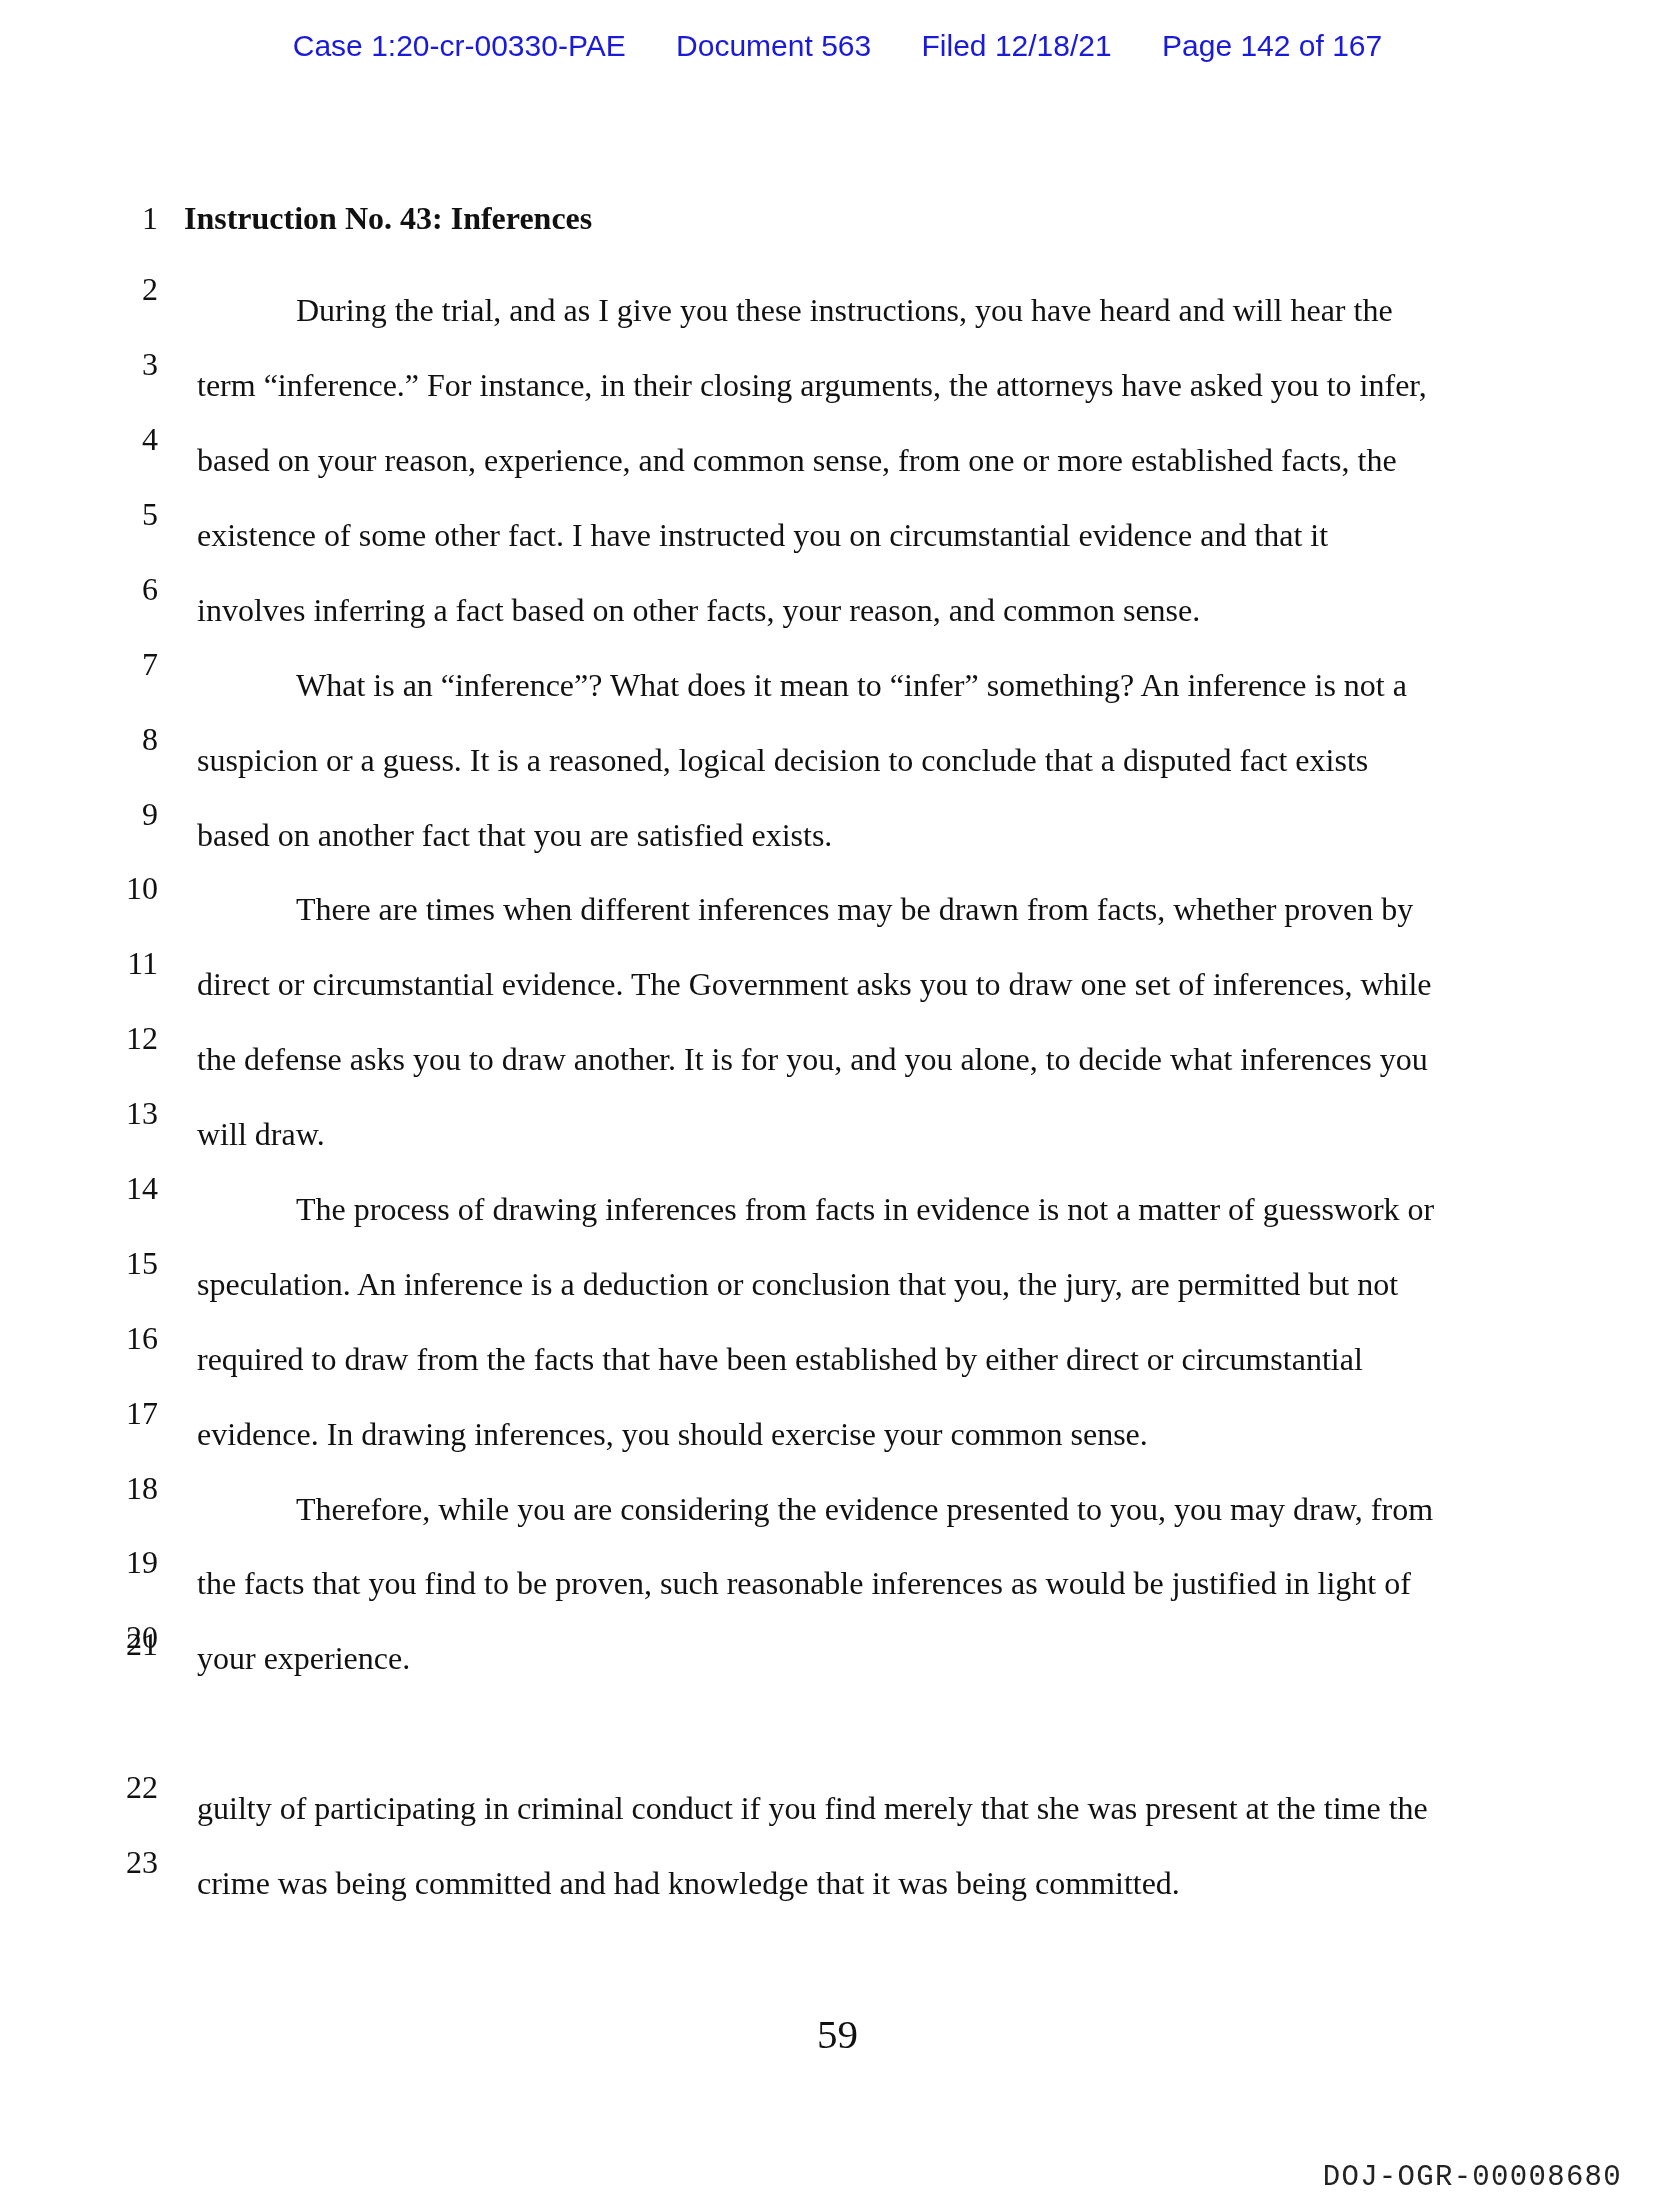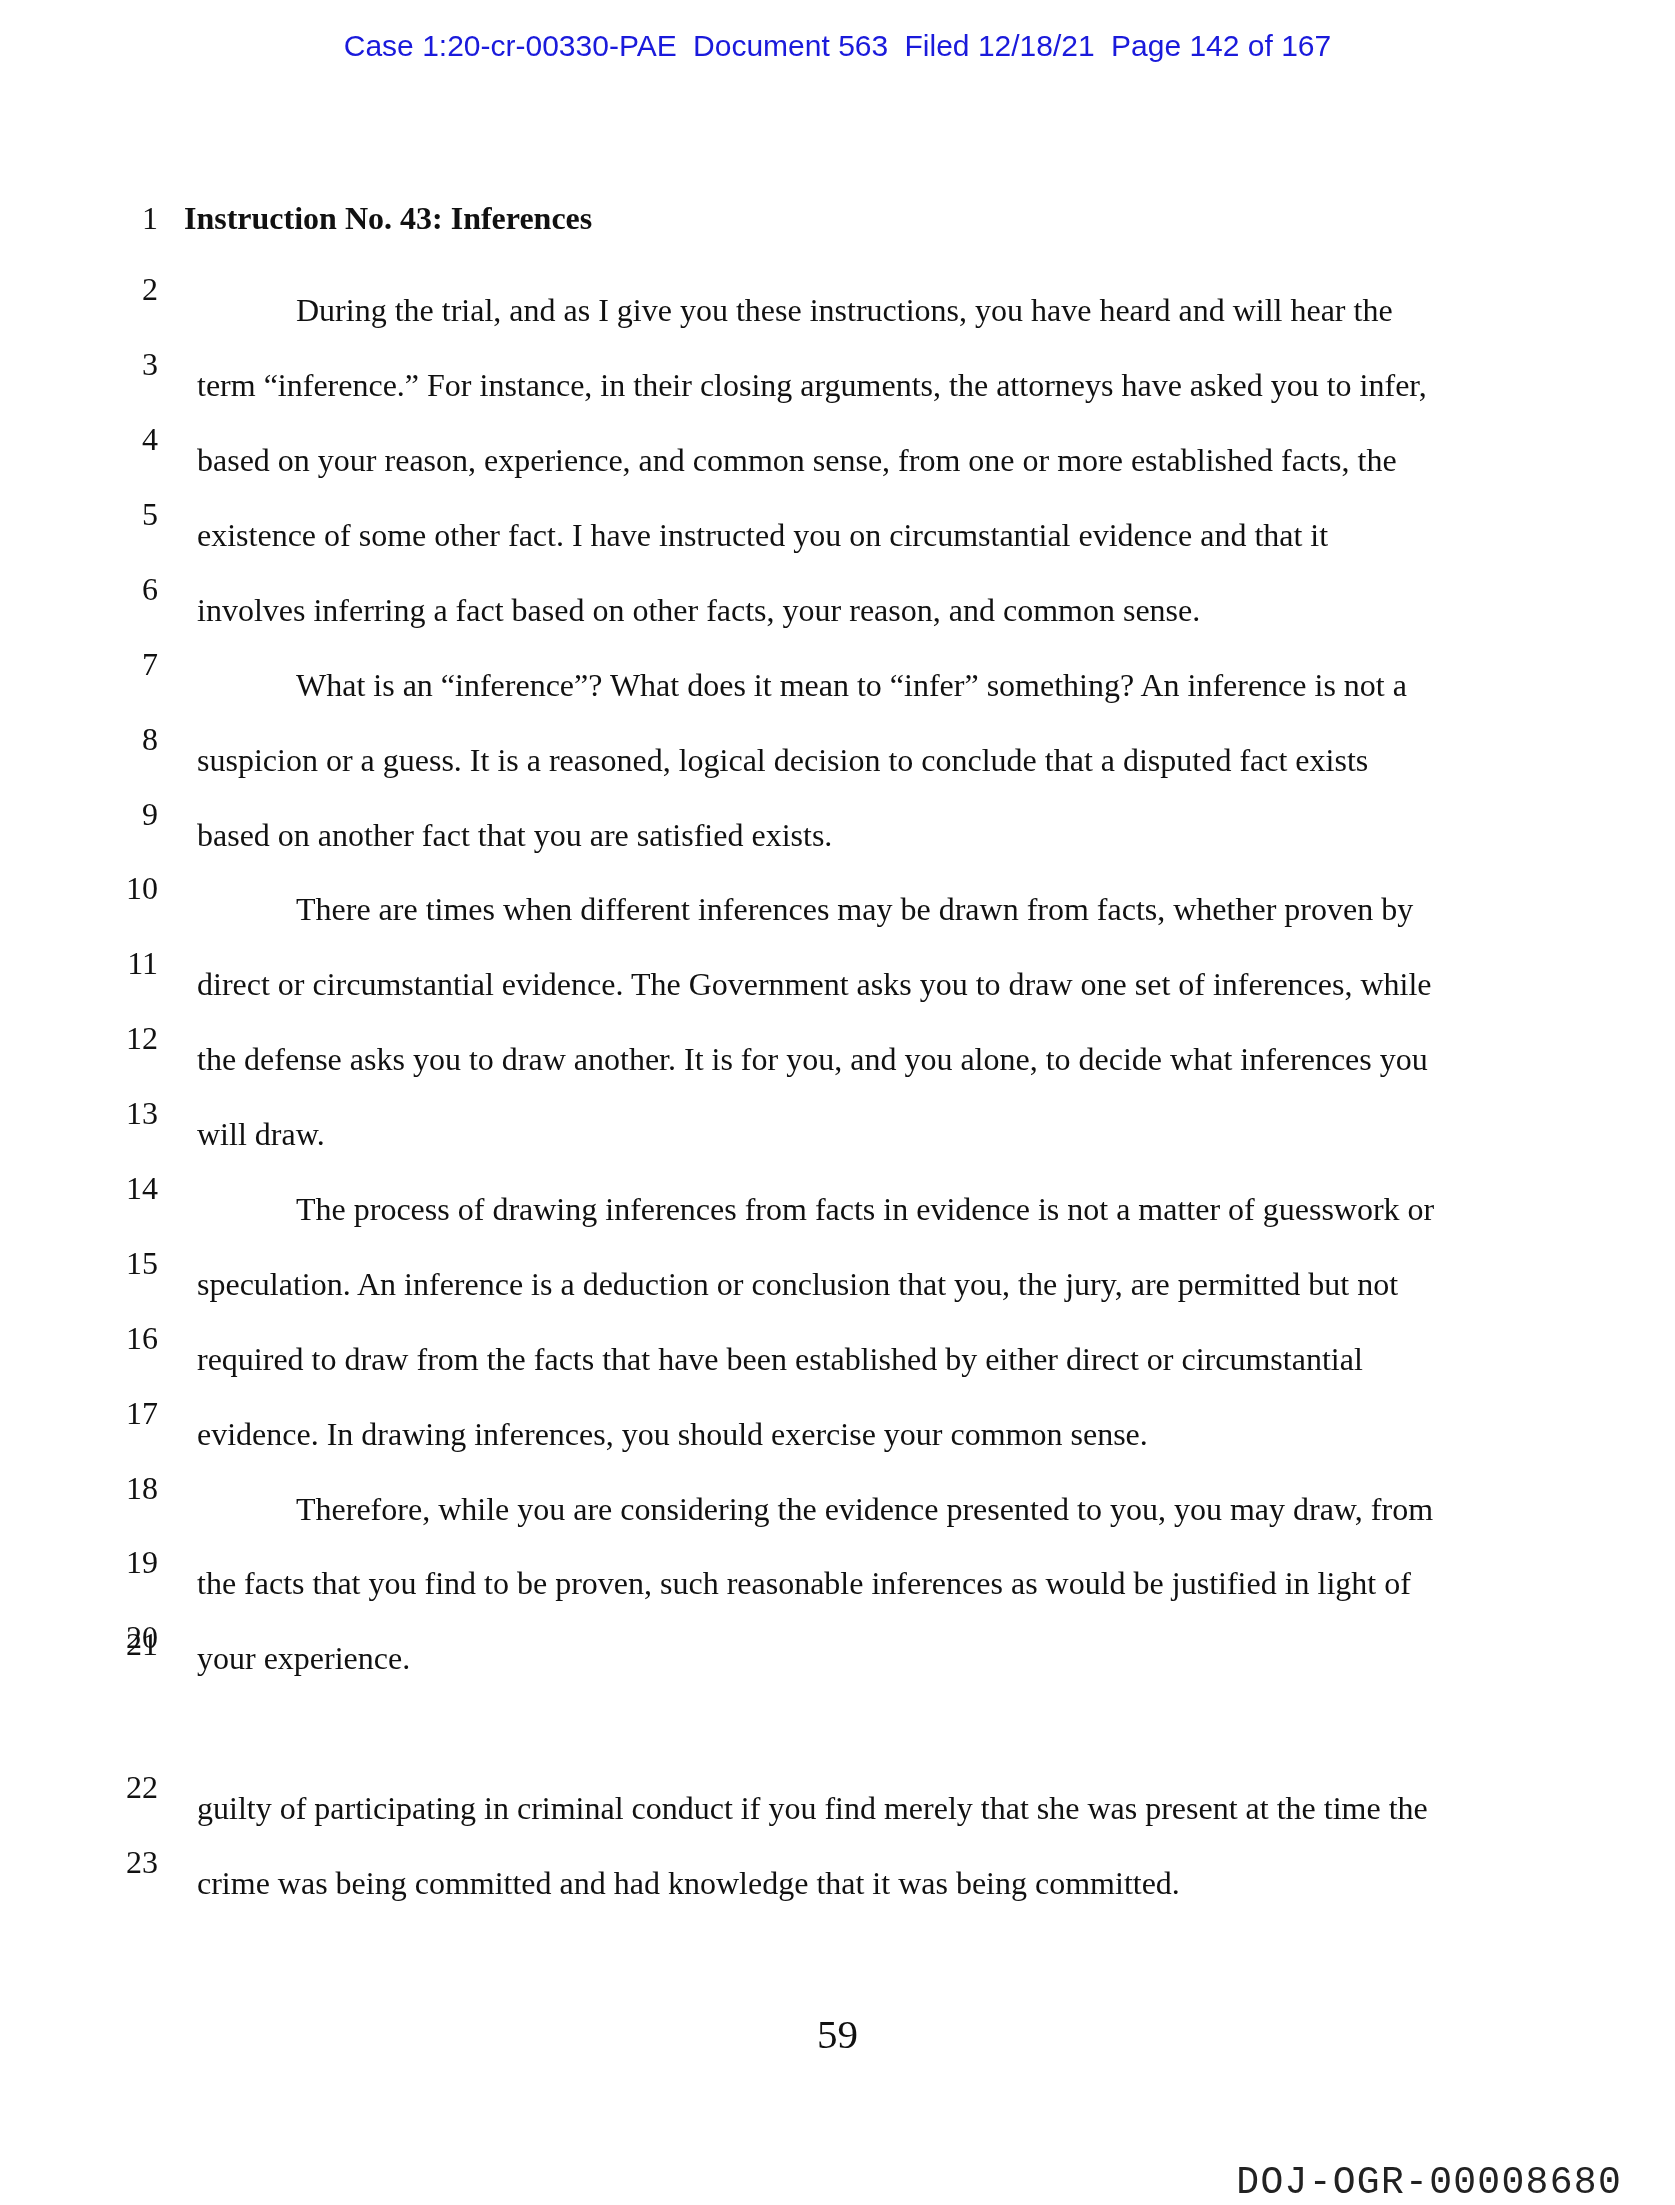--- a/index.html
+++ b/index.html
@@ -4,21 +4,21 @@
   <style>
     html, body { margin: 0; padding: 0; background: #ffffff; }
     body { width: 1675px; height: 2205px; position: relative; overflow: hidden; }
     .case-header {
       position: absolute; top: 29px; left: 0; width: 1675px;
       text-align: center;
       font-family: "Liberation Sans", sans-serif;
       font-size: 30px; color: #1a1adb;
       white-space: nowrap;
     }
-    .case-header span { display: inline-block; margin: 0 4px; text-align: right; }
+    .case-header span { display: inline-block; margin: 0 21px; text-align: right; }
     .line {
       position: absolute; left: 0; width: 1675px; height: 53px;
       font-family: "Liberation Serif", serif;
       font-size: 32px; color: #111;
       white-space: nowrap;
     }
     .ln {
       position: absolute; left: 105px; width: 53px; text-align: right;
     }
     .txt { position: absolute; left: 197px; margin-top: 21px; }
@@ -26,21 +26,21 @@
     .title-text {
       position: absolute; left: 184px; width: 1288px; text-align: left;
       font-weight: bold;
     }
     .page-number {
       position: absolute; top: 2010px; left: 0; width: 1675px; text-align: center;
       font-family: "Liberation Serif", serif; font-size: 41px; color: #111;
     }
     .bates {
       position: absolute; top: 2161px; right: 53px;
-      font-family: "Liberation Mono", monospace; font-size: 38px; color: #222;
+      font-family: "Liberation Mono", monospace; font-size: 29px; color: #222;
       letter-spacing: 1.3px;
     }
   </style>
 </head>
 <body>
 
 <div class="case-header">
   <span>Case 1:20-cr-00330-PAE</span>
   <span>Document 563</span>
   <span>Filed 12/18/21</span>

